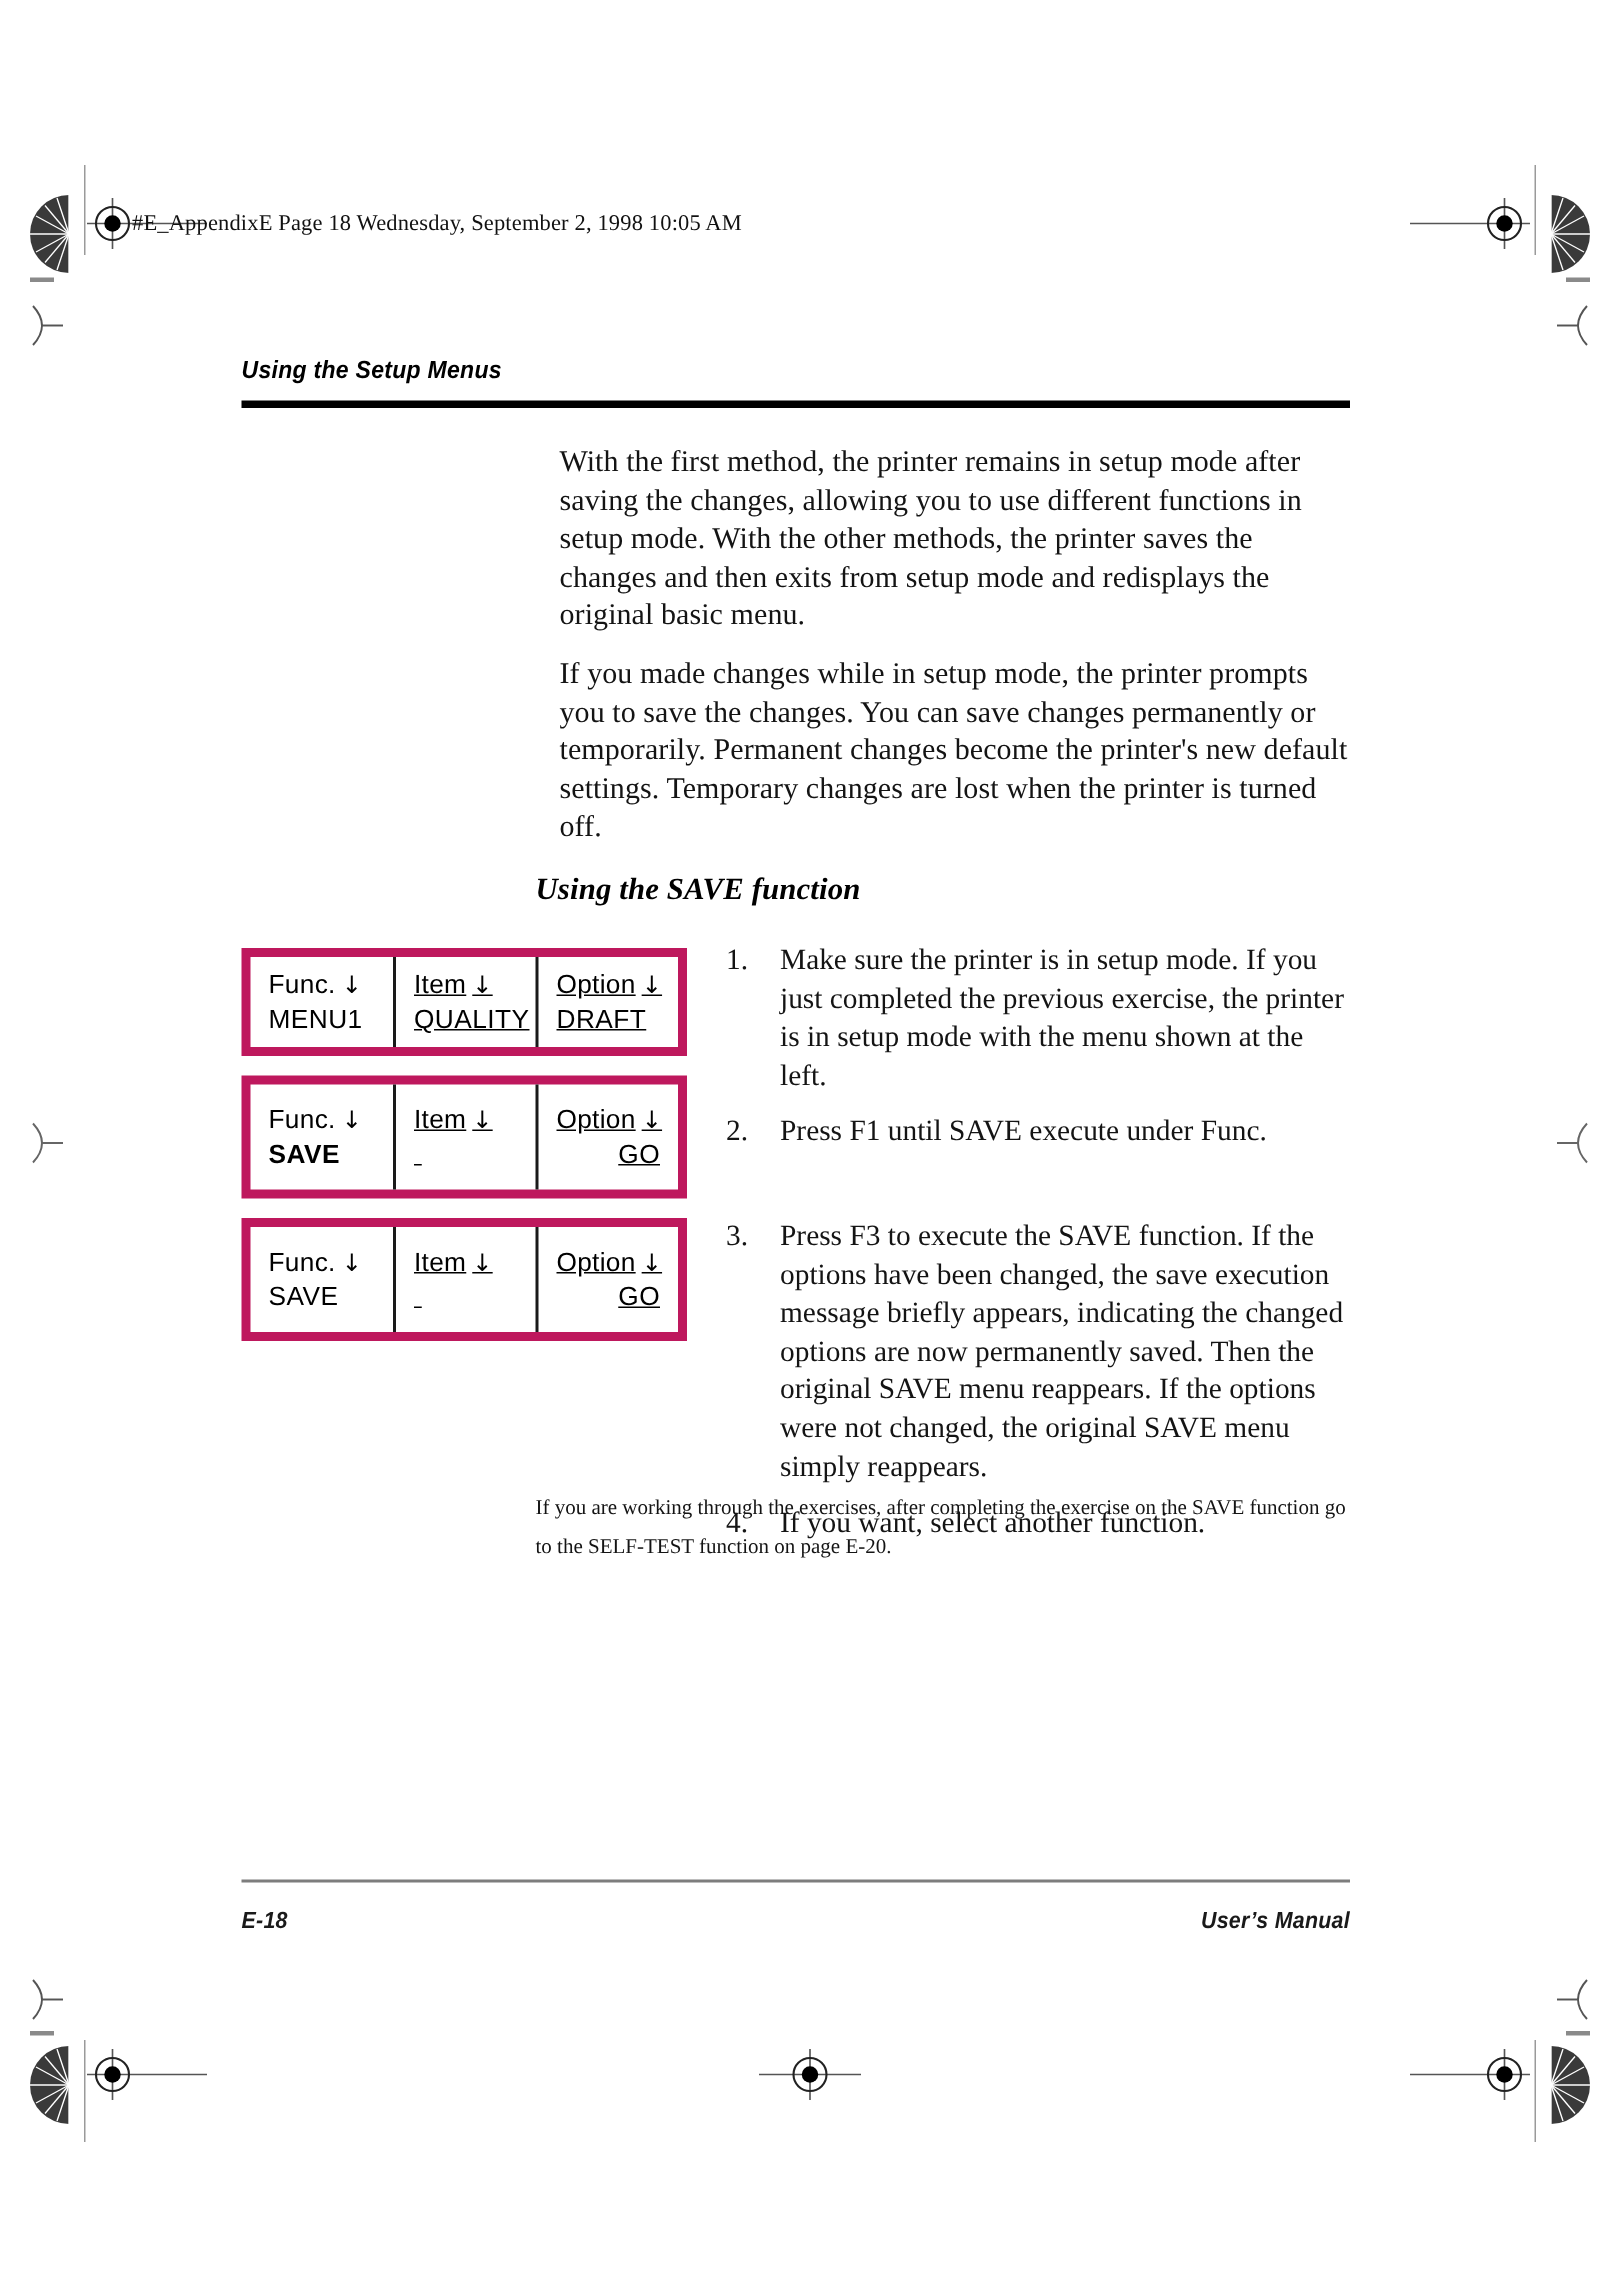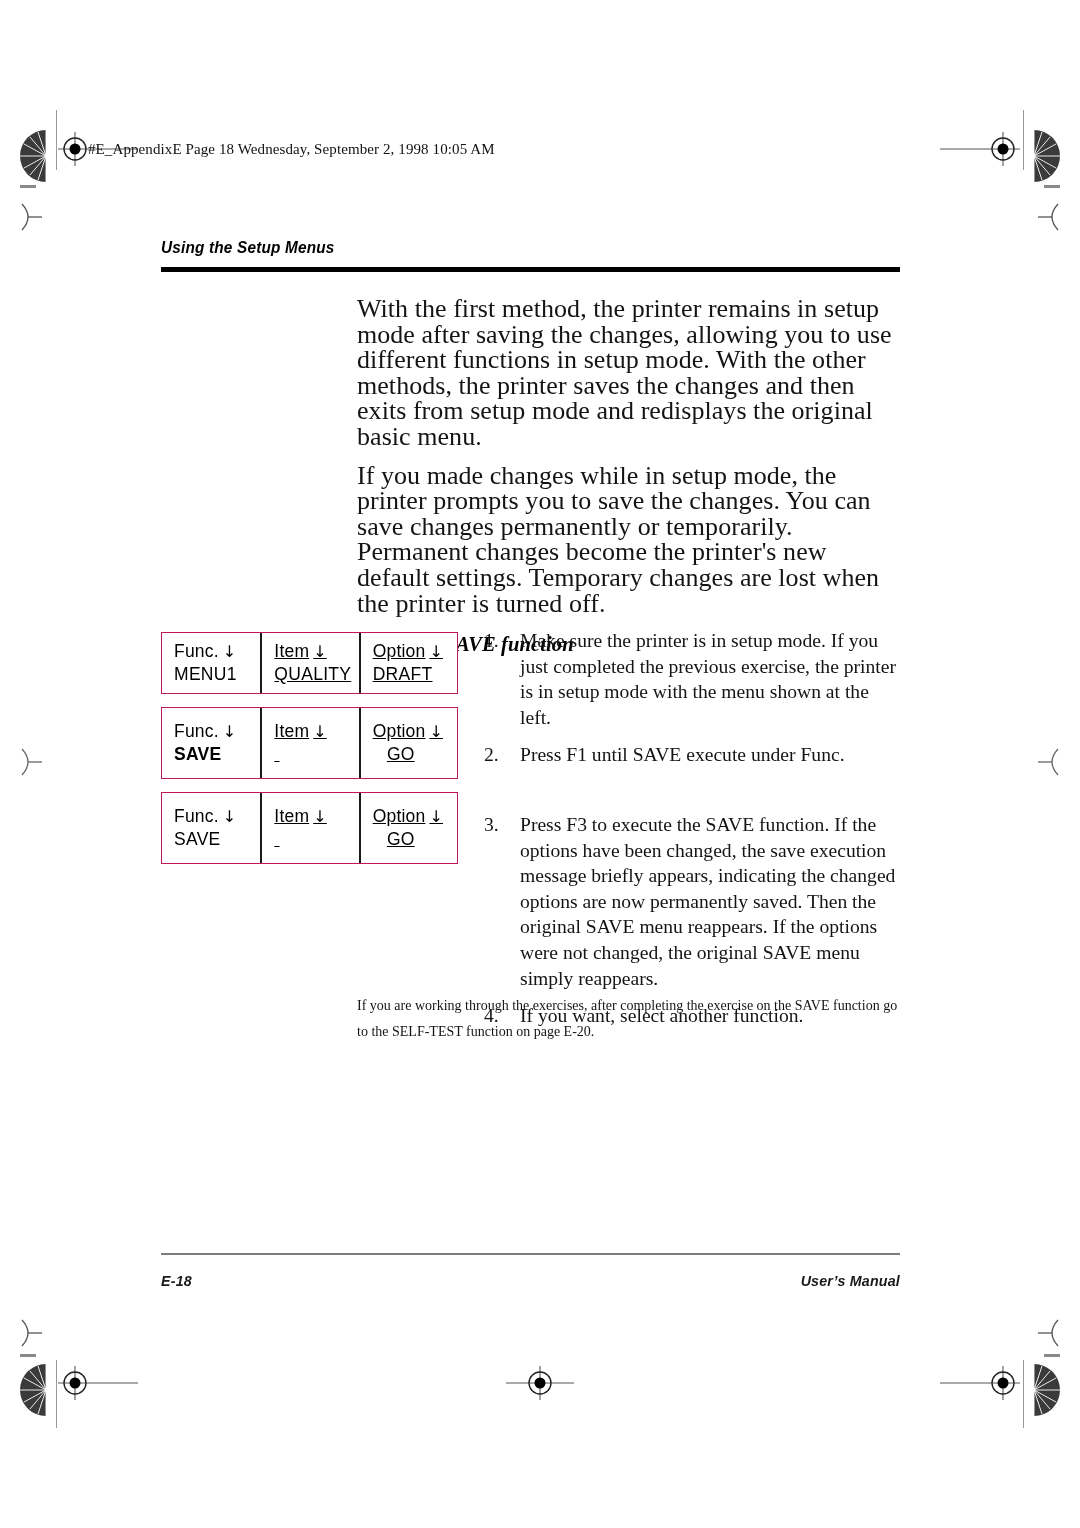--- a/index.html
+++ b/index.html
@@ -81,24 +81,24 @@
   }
 
   
   .textcol {
     position: absolute;
     left: 357px;
     top: 296px;
     width: 546px;
   }
   .para {
-    font-size: 26px;
+    font-size: 20px;
     line-height: 25.6px;
     text-align: left;
-    margin: 0 0 13px 0;
+    margin: 0 0 13px 16px;
     color: #141414;
     letter-spacing: 0.05px;
   }
   .para.tight { margin-bottom: 0; }
 
   .subhead {
     font-family: "Liberation Serif", "DejaVu Serif", serif;
     font-weight: bold;
     font-style: italic;
     font-size: 20.5px;
@@ -141,21 +141,21 @@
   }
 
   
   .panels {
     position: absolute;
     left: 161px;
     top: 632px;
     width: 297px;
   }
   .panel {
-    border: 1px solid #be185d;
+    border: 6px solid #be185d;
     display: flex;
     box-sizing: border-box;
     background: #fff;
   }
   .panel + .panel { margin-top: 13px; }
   .panel.note-box { margin-top: 13px; }
 
   .cell {
     flex: 1 1 33.333%;
     box-sizing: border-box;
@@ -172,22 +172,22 @@
     white-space: nowrap;
     letter-spacing: 0.2px;
   }
   .cell .val {
     display: block;
     white-space: nowrap;
     letter-spacing: 0.3px;
   }
   .cell .val.bold { font-weight: bold; }
   .cell .val.center {
-    text-align: center;
-    padding-right: 28px;
+    text-align: right;
+    padding-right: 12px;
   }
   .cell .arrow {
     font-family: "DejaVu Sans", sans-serif;
     font-size: 16px;
     padding-left: 4px;
   }
 
   .panel.tall .cell { padding-top: 12px; padding-bottom: 12px; }
 
   .note-box {

